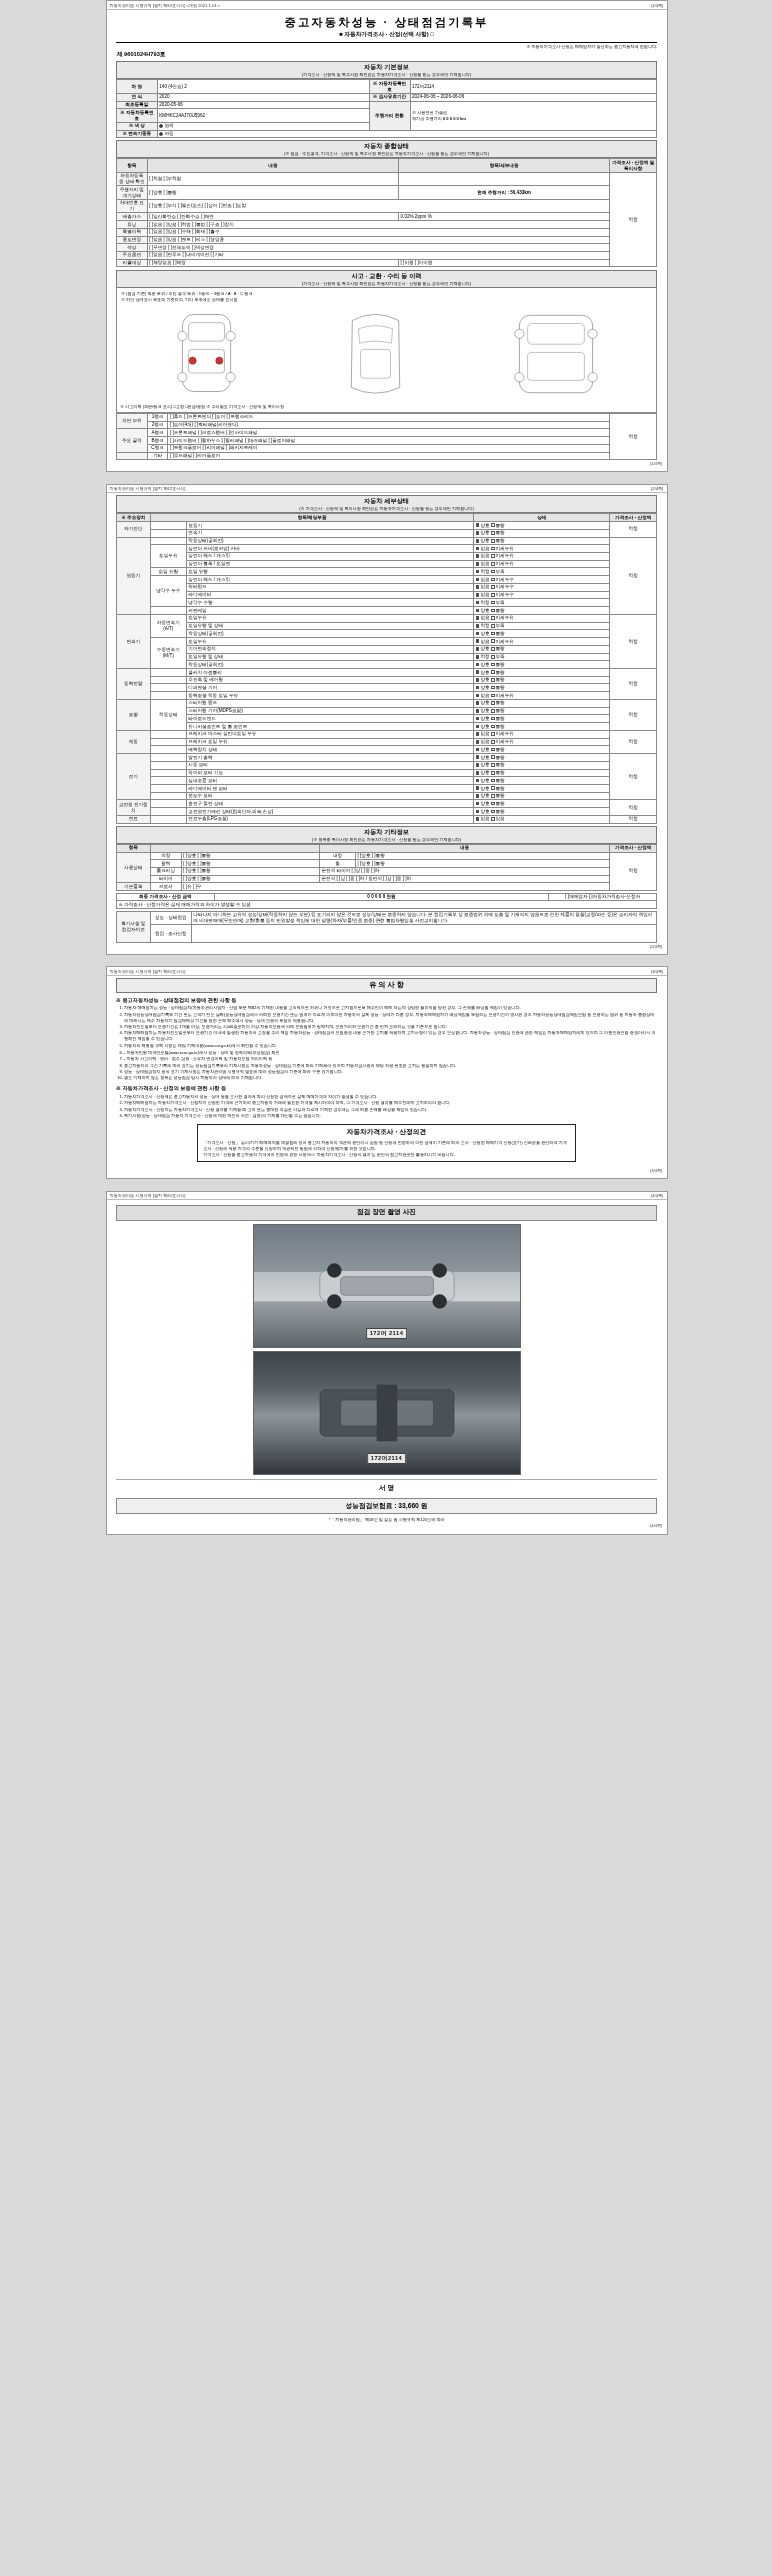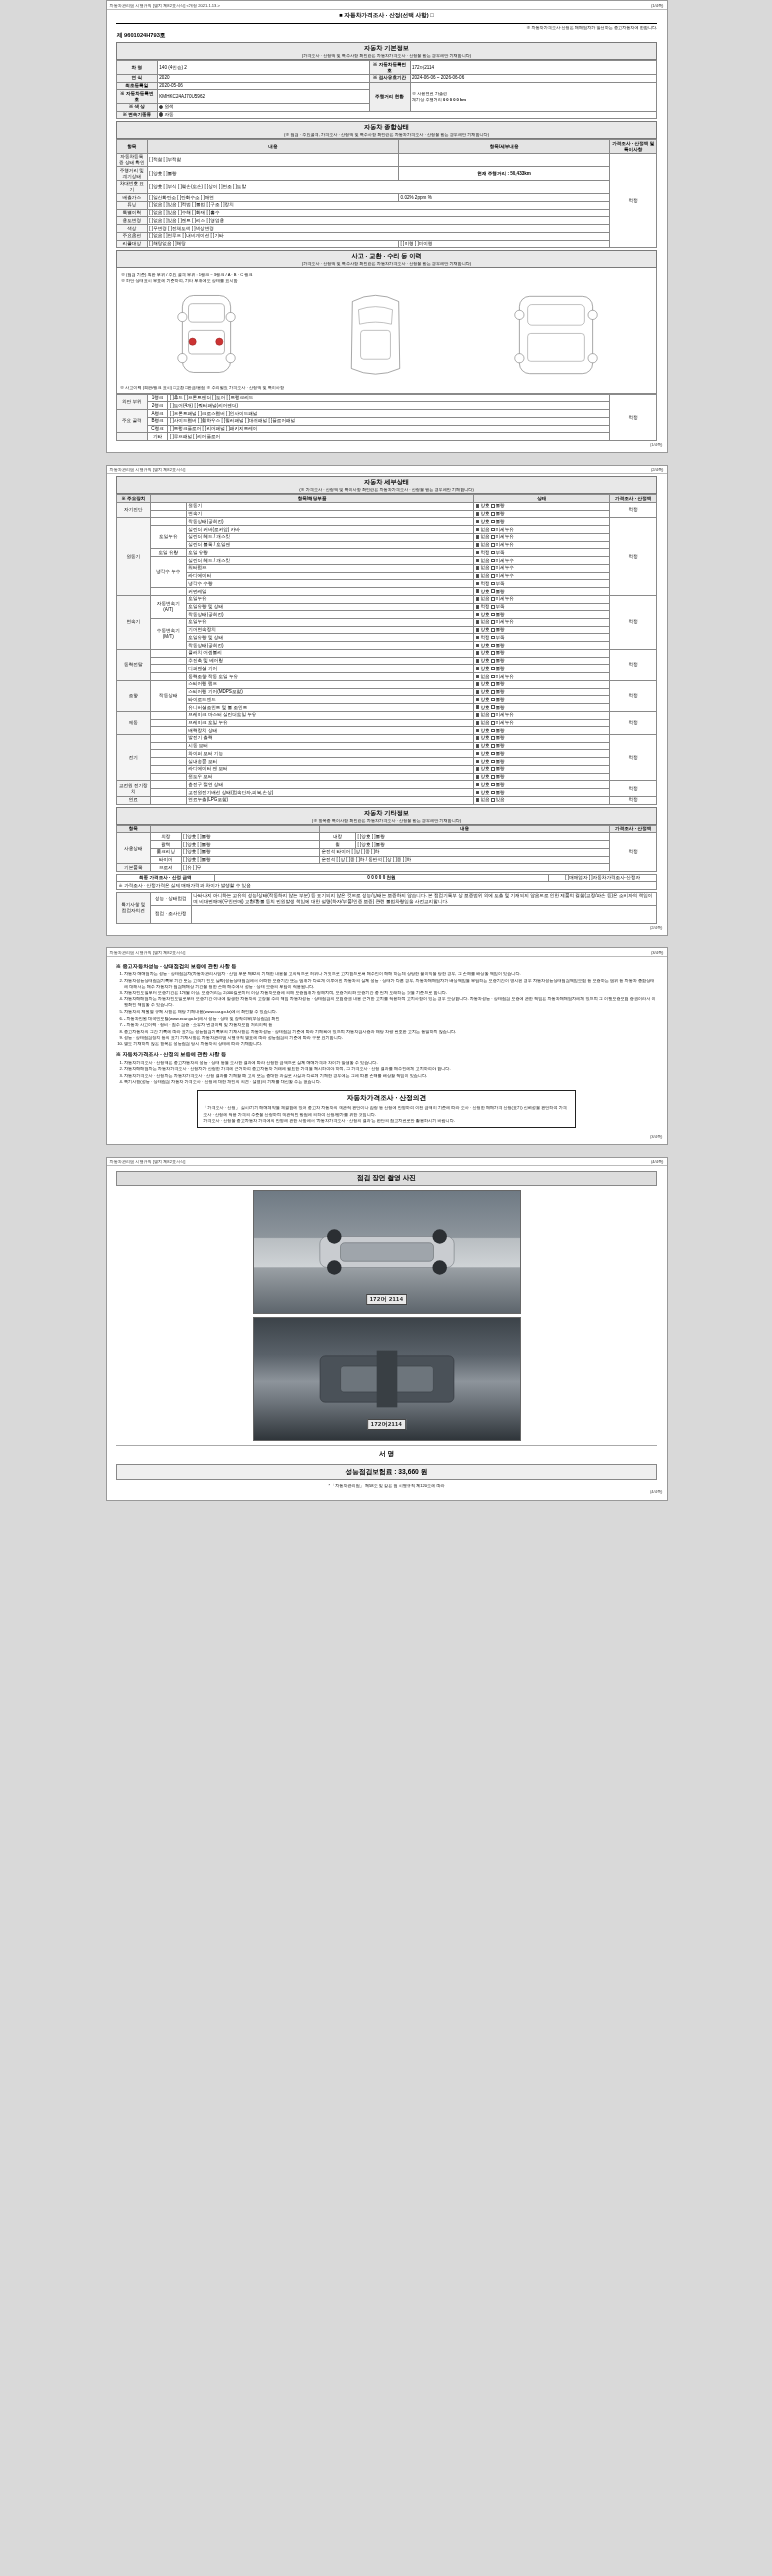--- a/index.html
+++ b/index.html
@@ -132,20 +132,21 @@
 </style>
 </head>
 <body>
 
 <div class="page">
   <div class="page-top-bar">
     <span>자동차관리법 시행규칙 [별지 제82호서식] &lt;개정 2021.1.13.&gt;</span>
     <span>(1/4쪽)</span>
   </div>
   <div class="inner">
+    <div class="doc-title">중고자동차성능 · 상태점검기록부</div>
     <div class="doc-sub">■ 자동차가격조사 · 산정(선택 사항) □</div>
     <div class="rule-thick"></div>
     <div class="tiny" style="text-align:right;padding:0.5px 0;">※ 자동차가격조사·산정은 매매업자가 알선하는 중고자동차에 한합니다.</div>
     <div class="docnum">제 9601024H793호</div>
 
     <div class="band">
       <span>자동차 기본정보</span>
       <span class="sm">(가격조사 · 산정액 및 특수사항 확인란은 자동차가격조사 · 산정을 받는 경우에만 기재합니다)</span>
     </div>
     <table class="grid">
@@ -642,20 +643,21 @@
   </div>
   <div class="page-foot">(2/4쪽)</div>
 </div>
 
 <div class="page">
   <div class="page-top-bar">
     <span>자동차관리법 시행규칙 [별지 제82호서식]</span>
     <span>(3/4쪽)</span>
   </div>
   <div class="inner notice">
+    <div class="notice-title">유 의 사 항</div>
 
     <h4>※ 중고자동차성능 · 상태점검의 보증에 관한 사항 등</h4>
     <ol>
       <li>자동차 매매업자는 성능 · 상태점검자(자동차관리사업자 · 산업 부분 제82의 기재한 내용을 고의적으로 허위나 거짓으로 고지함으로써 매수인이 매매 하는데 상당한 불이익을 당한 경우, 그 손해를 배상할 책임이 있습니다.</li>
       <li>자동차성능상태점검기록부 기간 또는 고객기 인도 날짜(성능상태점검에서 어떠한 보증기간 또는 범위가 다르게 이루어진 자동차의 실제 성능 · 상태가 다른 경우, 자동차매매업자가 배상책임을 부담하는 보증기간이 명시된 경우 자동차성능상태점검책임보험 등 보증하는 범위 등 자동차 종합상태에 대해서는 매수 자동차가 점검매매상 기간을 정한 손해 매수에서 성능 · 상태 보증의 부담이 적용됩니다.</li>
       <li>자동차인도일부터 보증기간은 1개월 이상, 보증거리는 2,000킬로미터 이상 자동차보증에 의해 보증범위가 정해지며, 보증거리와 보증기간 중 먼저 도래하는 것을 기준으로 합니다.</li>
       <li>자동차매매업자는 자동차인도일로부터 보증기간 이내에 발생한 자동차의 고장을 수리 책임 자동차성능 · 상태점검의 보험증권 내용 근거한 고지를 적용하며 고지사항이 있는 경우 보상합니다. 자동차성능 · 상태점검 보증에 관한 책임은 자동차매매업자에게 있으며 그 이행보증보험 증권이라서 이행확인 책임할 수 있습니다.</li>
     </ol>
     <ol start="5">
       <li>자동차의 제원별 규제 사항은 해당 기재내용(www.car.go.kr)에서 확인할 수 있습니다.</li>

